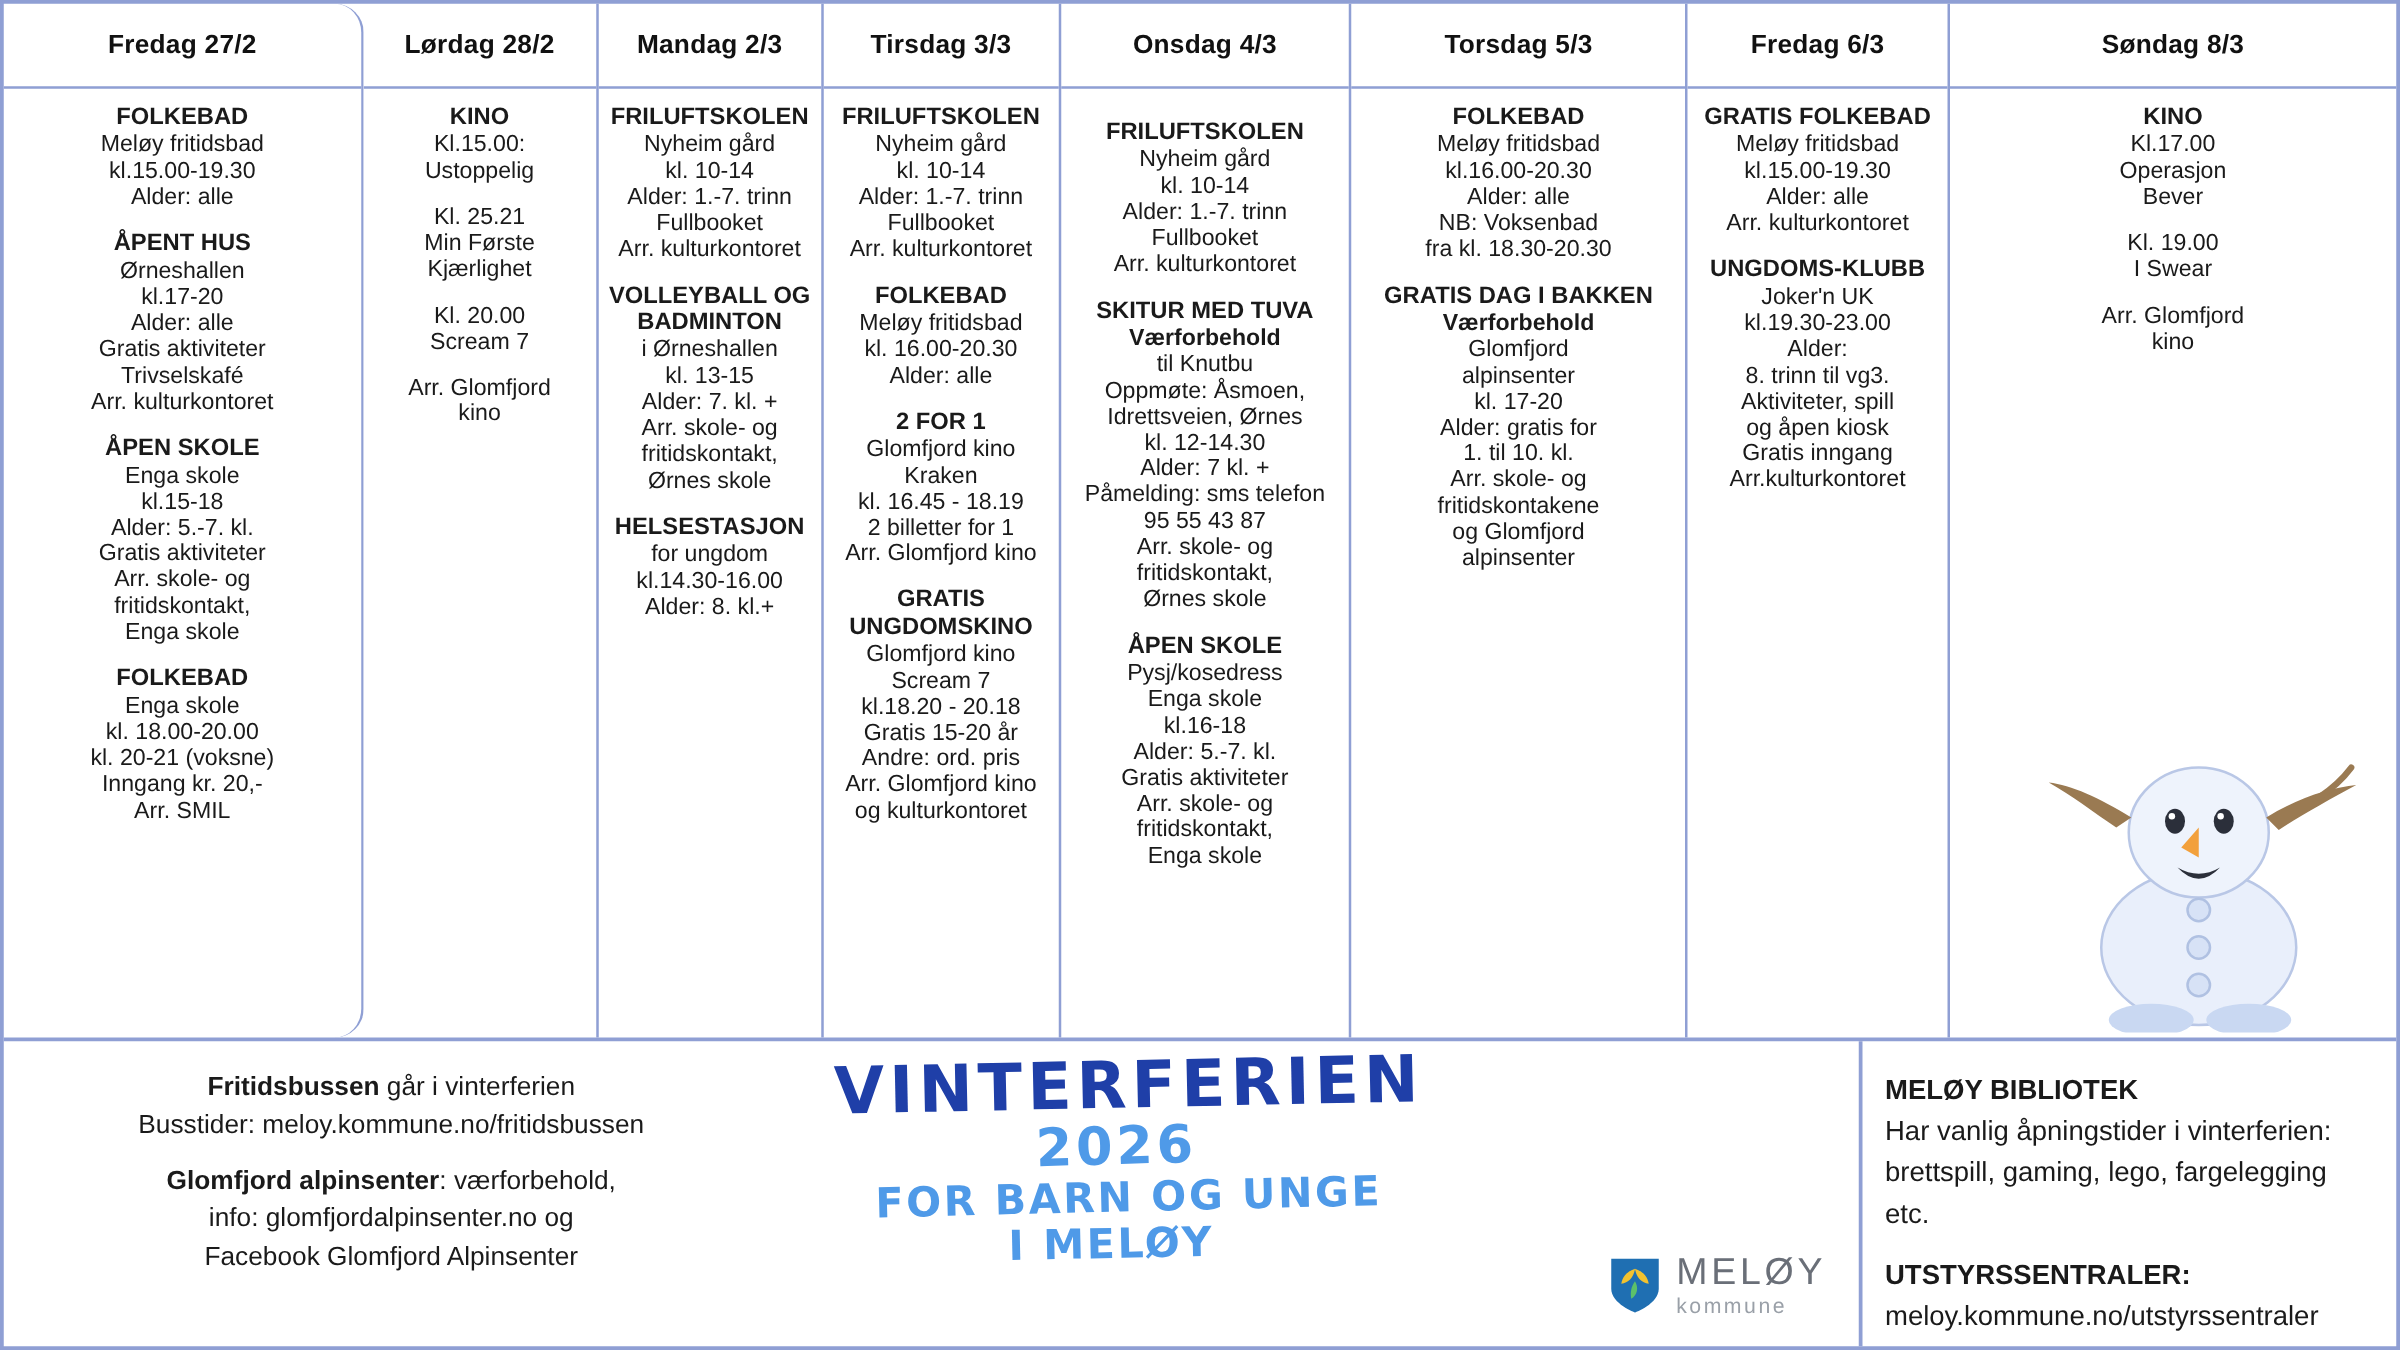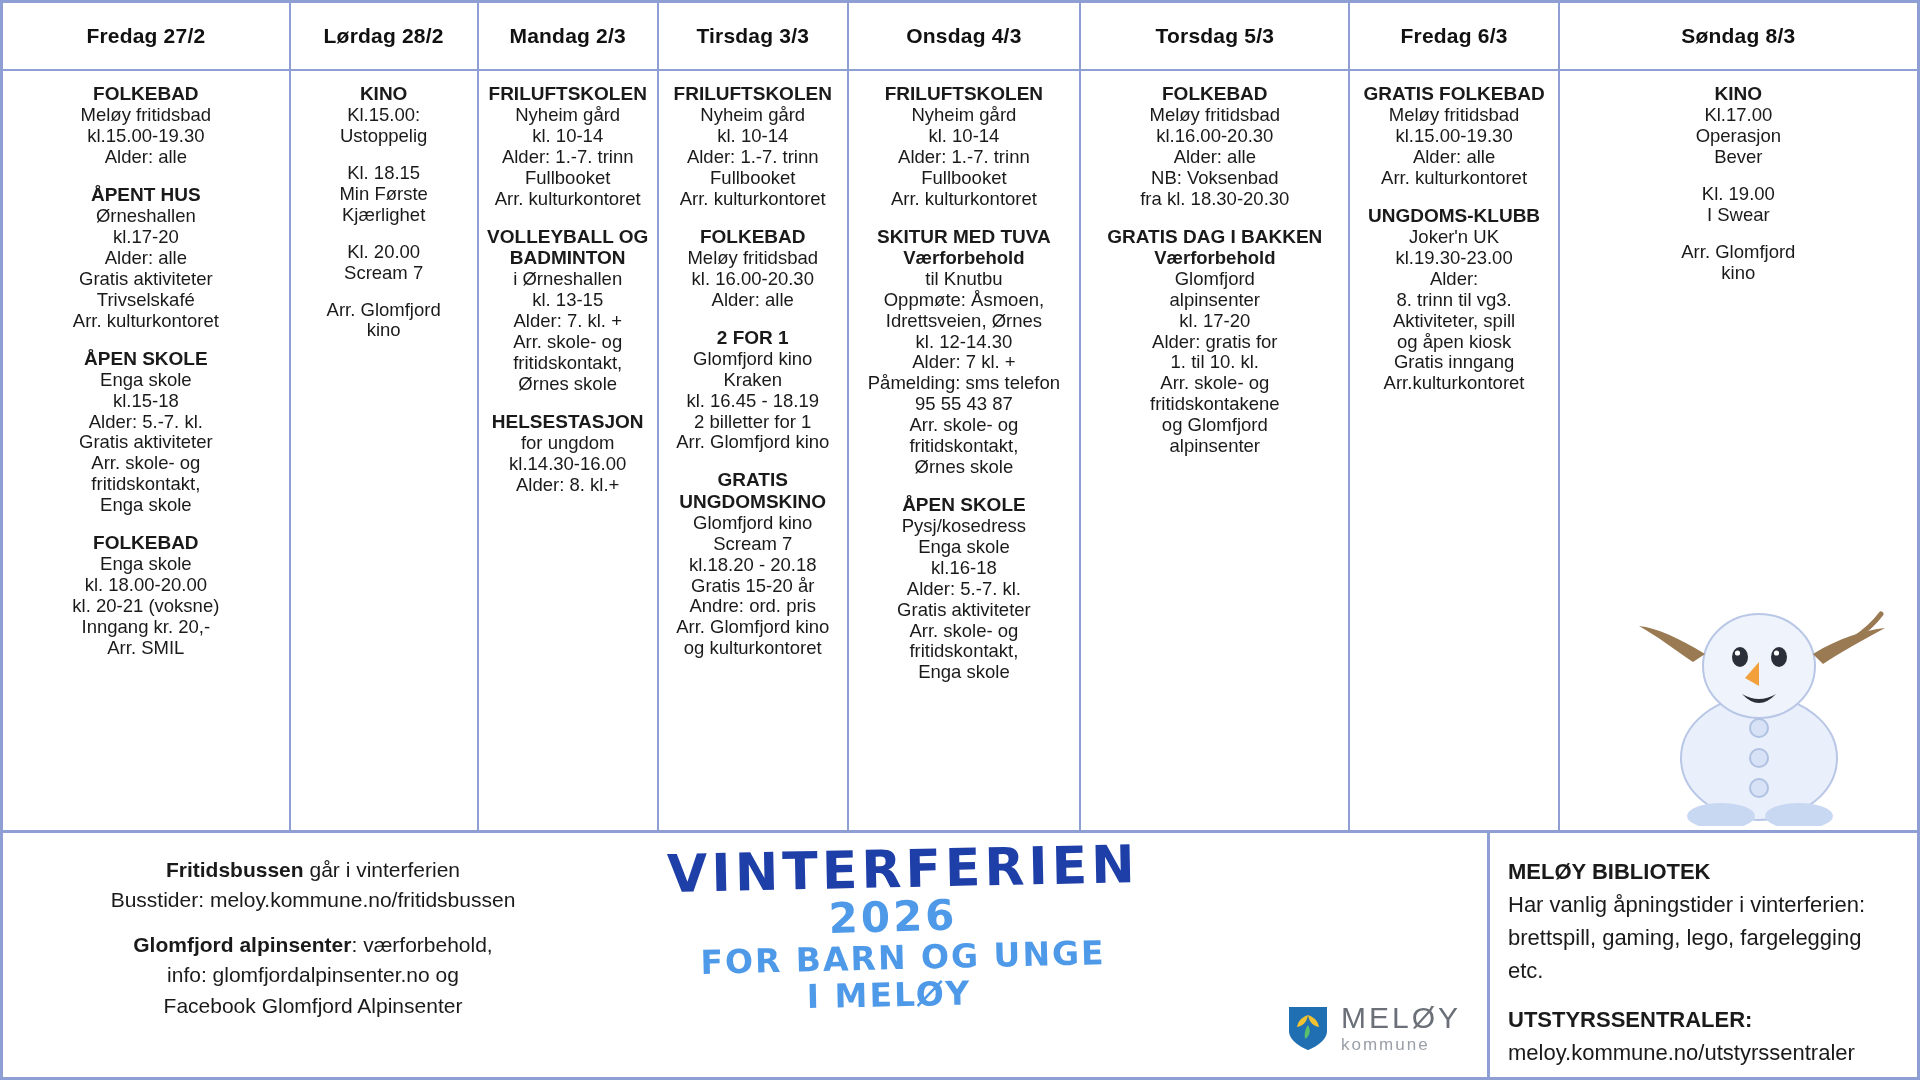--- a/index.html
+++ b/index.html
@@ -63,25 +63,25 @@
   .ev-title {
     font-weight: bold;
     font-size: 19px;
     line-height: 1.12;
     margin-bottom: 1px;
   }
   .ev-line { display: block; }
   .sub-bold { font-weight: bold; }
 
   
-  .c0 { width: 297px; }
+  .c0 { width: 297px; border-radius: 23px; }
   .c1 { width: 194px; }
   .c2 { width: 186px; }
   .c3 { width: 196px; }
-  .c4 { width: 240px; }
+  .c4 { width: 240px; gap: 12px; }
   .c5 { width: 278px; }
   .c6 { width: 216px; }
   .c7 { width: 369px; }
 
   
   .footer {
     position: absolute;
     left: 0;
     right: 0;
     bottom: 0;
@@ -237,21 +237,21 @@
 
     <div class="col c1">
       <div class="col-head">Lørdag 28/2</div>
       <div class="col-body">
         <div class="ev">
           <div class="ev-title">KINO</div>
           <span class="ev-line">Kl.15.00:</span>
           <span class="ev-line">Ustoppelig</span>
         </div>
         <div class="ev">
-          <span class="ev-line">Kl. 18.15</span>
+          <span class="ev-line">Kl. 25.21</span>
           <span class="ev-line">Min Første</span>
           <span class="ev-line">Kjærlighet</span>
         </div>
         <div class="ev">
           <span class="ev-line">Kl. 20.00</span>
           <span class="ev-line">Scream 7</span>
         </div>
         <div class="ev">
           <span class="ev-line">Arr. Glomfjord</span>
           <span class="ev-line">kino</span>

